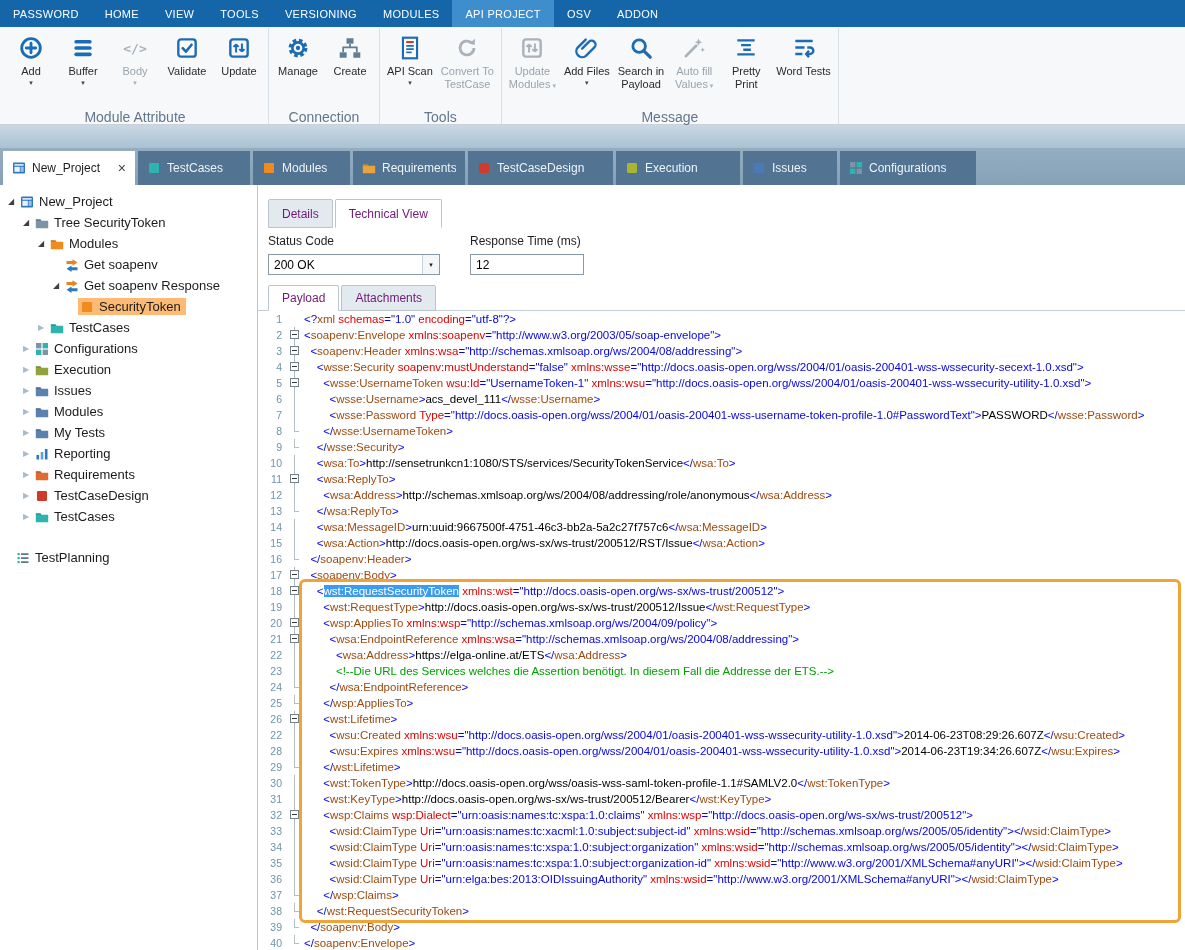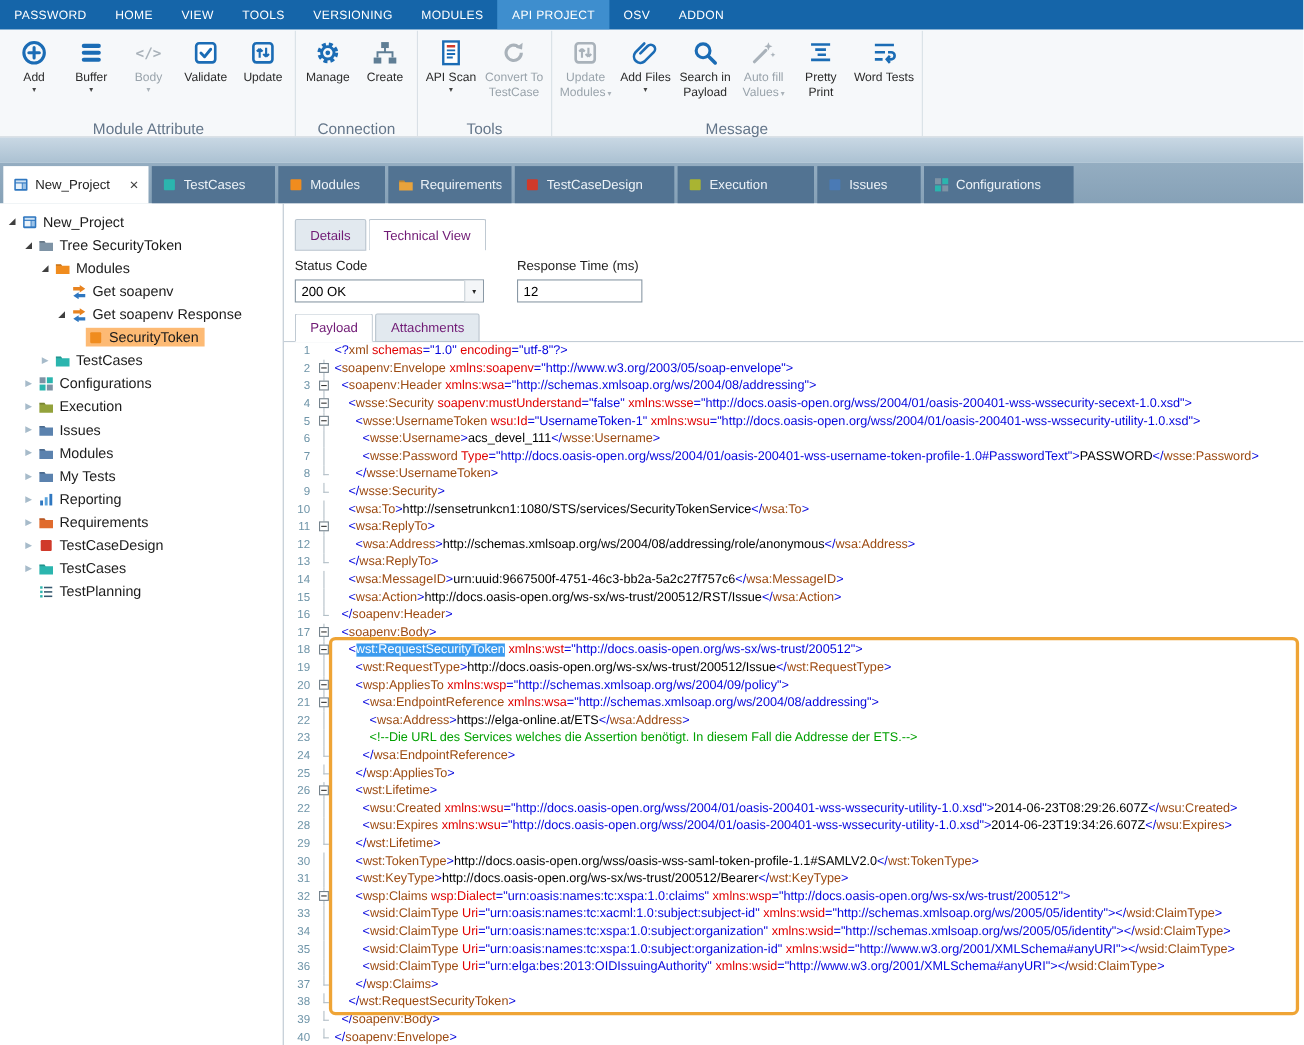--- a/index.html
+++ b/index.html
@@ -519,21 +519,21 @@
           <span class="trow">
             <span class="ticon">
               <svg width="14" height="14" viewBox="0 0 14 14">
                 <path d="M.8 3.2h4.6l1.1 1.5h6.7v7.5H.8z" fill="#2BB5AE"></path>
                 <path d="M.8 3.2h4.6l1.1 1.5H.8z" fill="rgba(0,0,0,.18)"></path>
               </svg>
             </span>
             <span class="tlabel">TestCases</span>
           </span>
         </div>
-        <div class="titem" style="padding-left: 19px;">
+        <div class="titem" style=" margin-top: 20px;">
           <span class="tarrow"></span>
           <span class="trow">
             <span class="ticon">
               <svg width="14" height="14" viewBox="0 0 14 14">
                 <rect x="1.5" y="2" width="2.2" height="2.2" fill="#2BB5AE"></rect>
                 <rect x="5" y="2.4" width="7.5" height="1.4" fill="#35586E"></rect>
                 <rect x="1.5" y="6" width="2.2" height="2.2" fill="#2BB5AE"></rect>
                 <rect x="5" y="6.4" width="7.5" height="1.4" fill="#35586E"></rect>
                 <rect x="1.5" y="10" width="2.2" height="2.2" fill="#2BB5AE"></rect>
                 <rect x="5" y="10.4" width="7.5" height="1.4" fill="#35586E"></rect>

